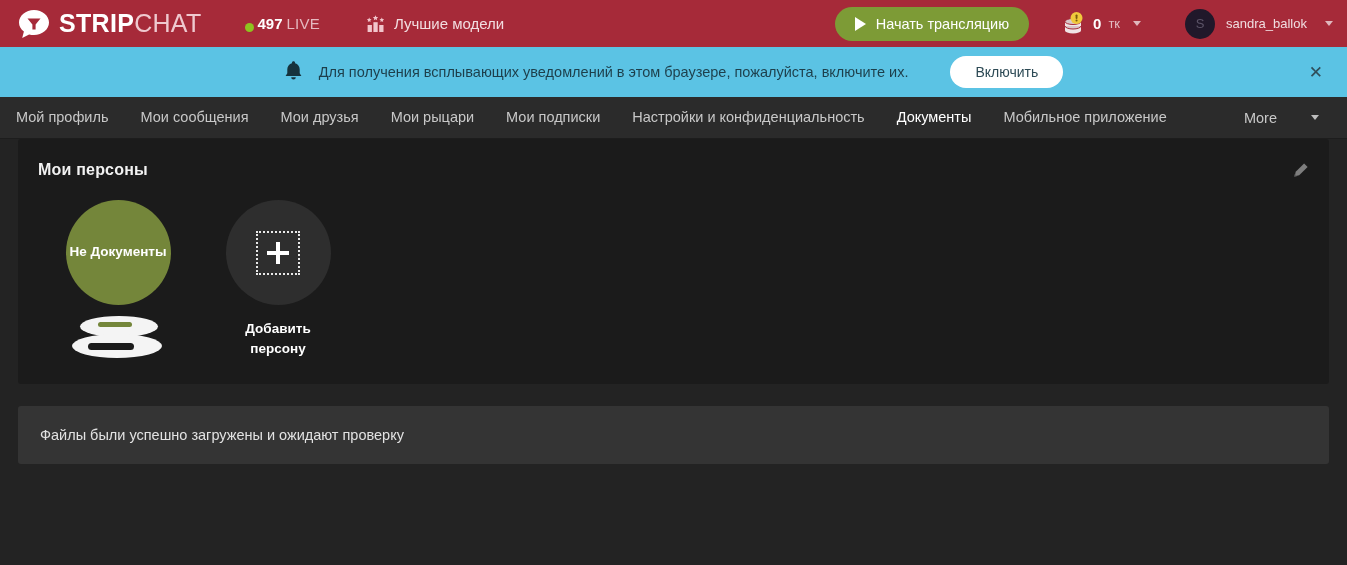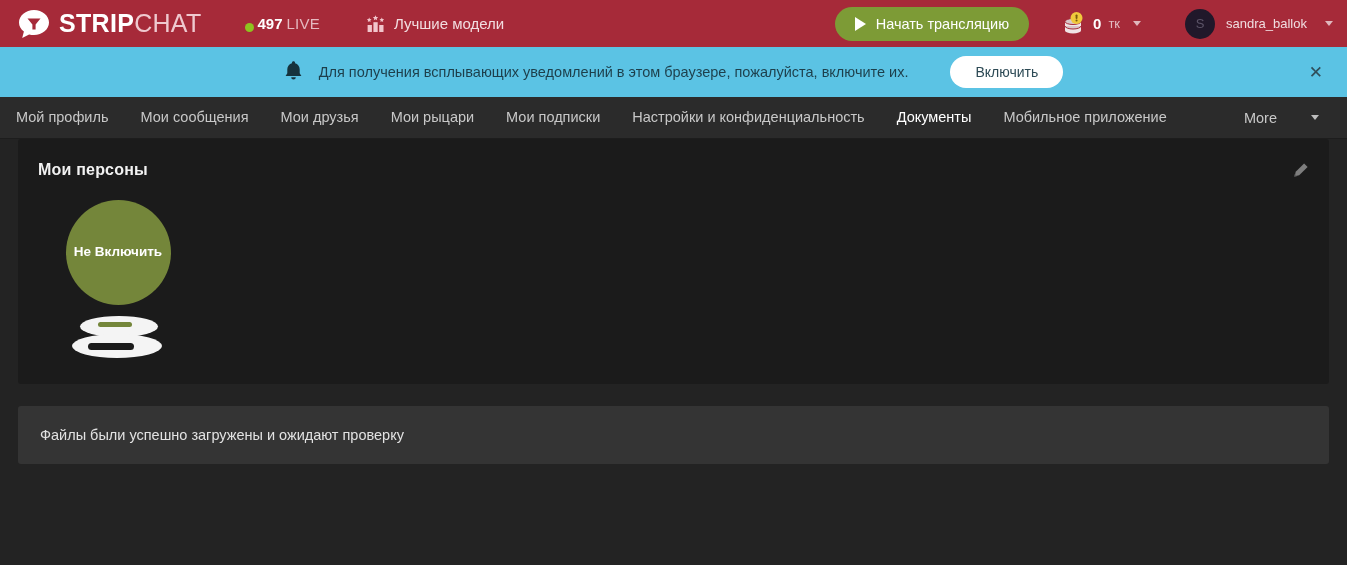--- a/index.html
+++ b/index.html
@@ -462,29 +462,35 @@
           <path d="M12.1 1.4 l3.5 3.5 -8.4 8.4 -4.4 .9 .9-4.4 z" fill="#cfcfcf"></path>
           <path d="M2.1 14.8 l.6-2.9 2.3 2.3 z" fill="#9a9a9a"></path>
         </svg>
       </span>
     </div>
 
     <div class="persona-row">
 
       <div class="persona">
         <div class="persona-circle unverified">
-          <span class="persona-status">Не Включить</span>
+          <span class="persona-status">Не Документы</span>
         </div>
         <div class="redacted">
           <span class="blob b1"></span>
           <span class="blob b2"></span>
           <span class="g1"></span>
           <span class="g2"></span>
         </div>
       </div>
 
+      <div class="persona">
+        <div class="persona-circle add">
+          <span class="plus-box"></span>
+        </div>
+        <div class="persona-label">Добавить персону</div>
+      </div>
 
     </div>
   </div>
 
   <div class="alert">Файлы были успешно загружены и ожидают проверку</div>
 
 </div>
 
 </body></html>

